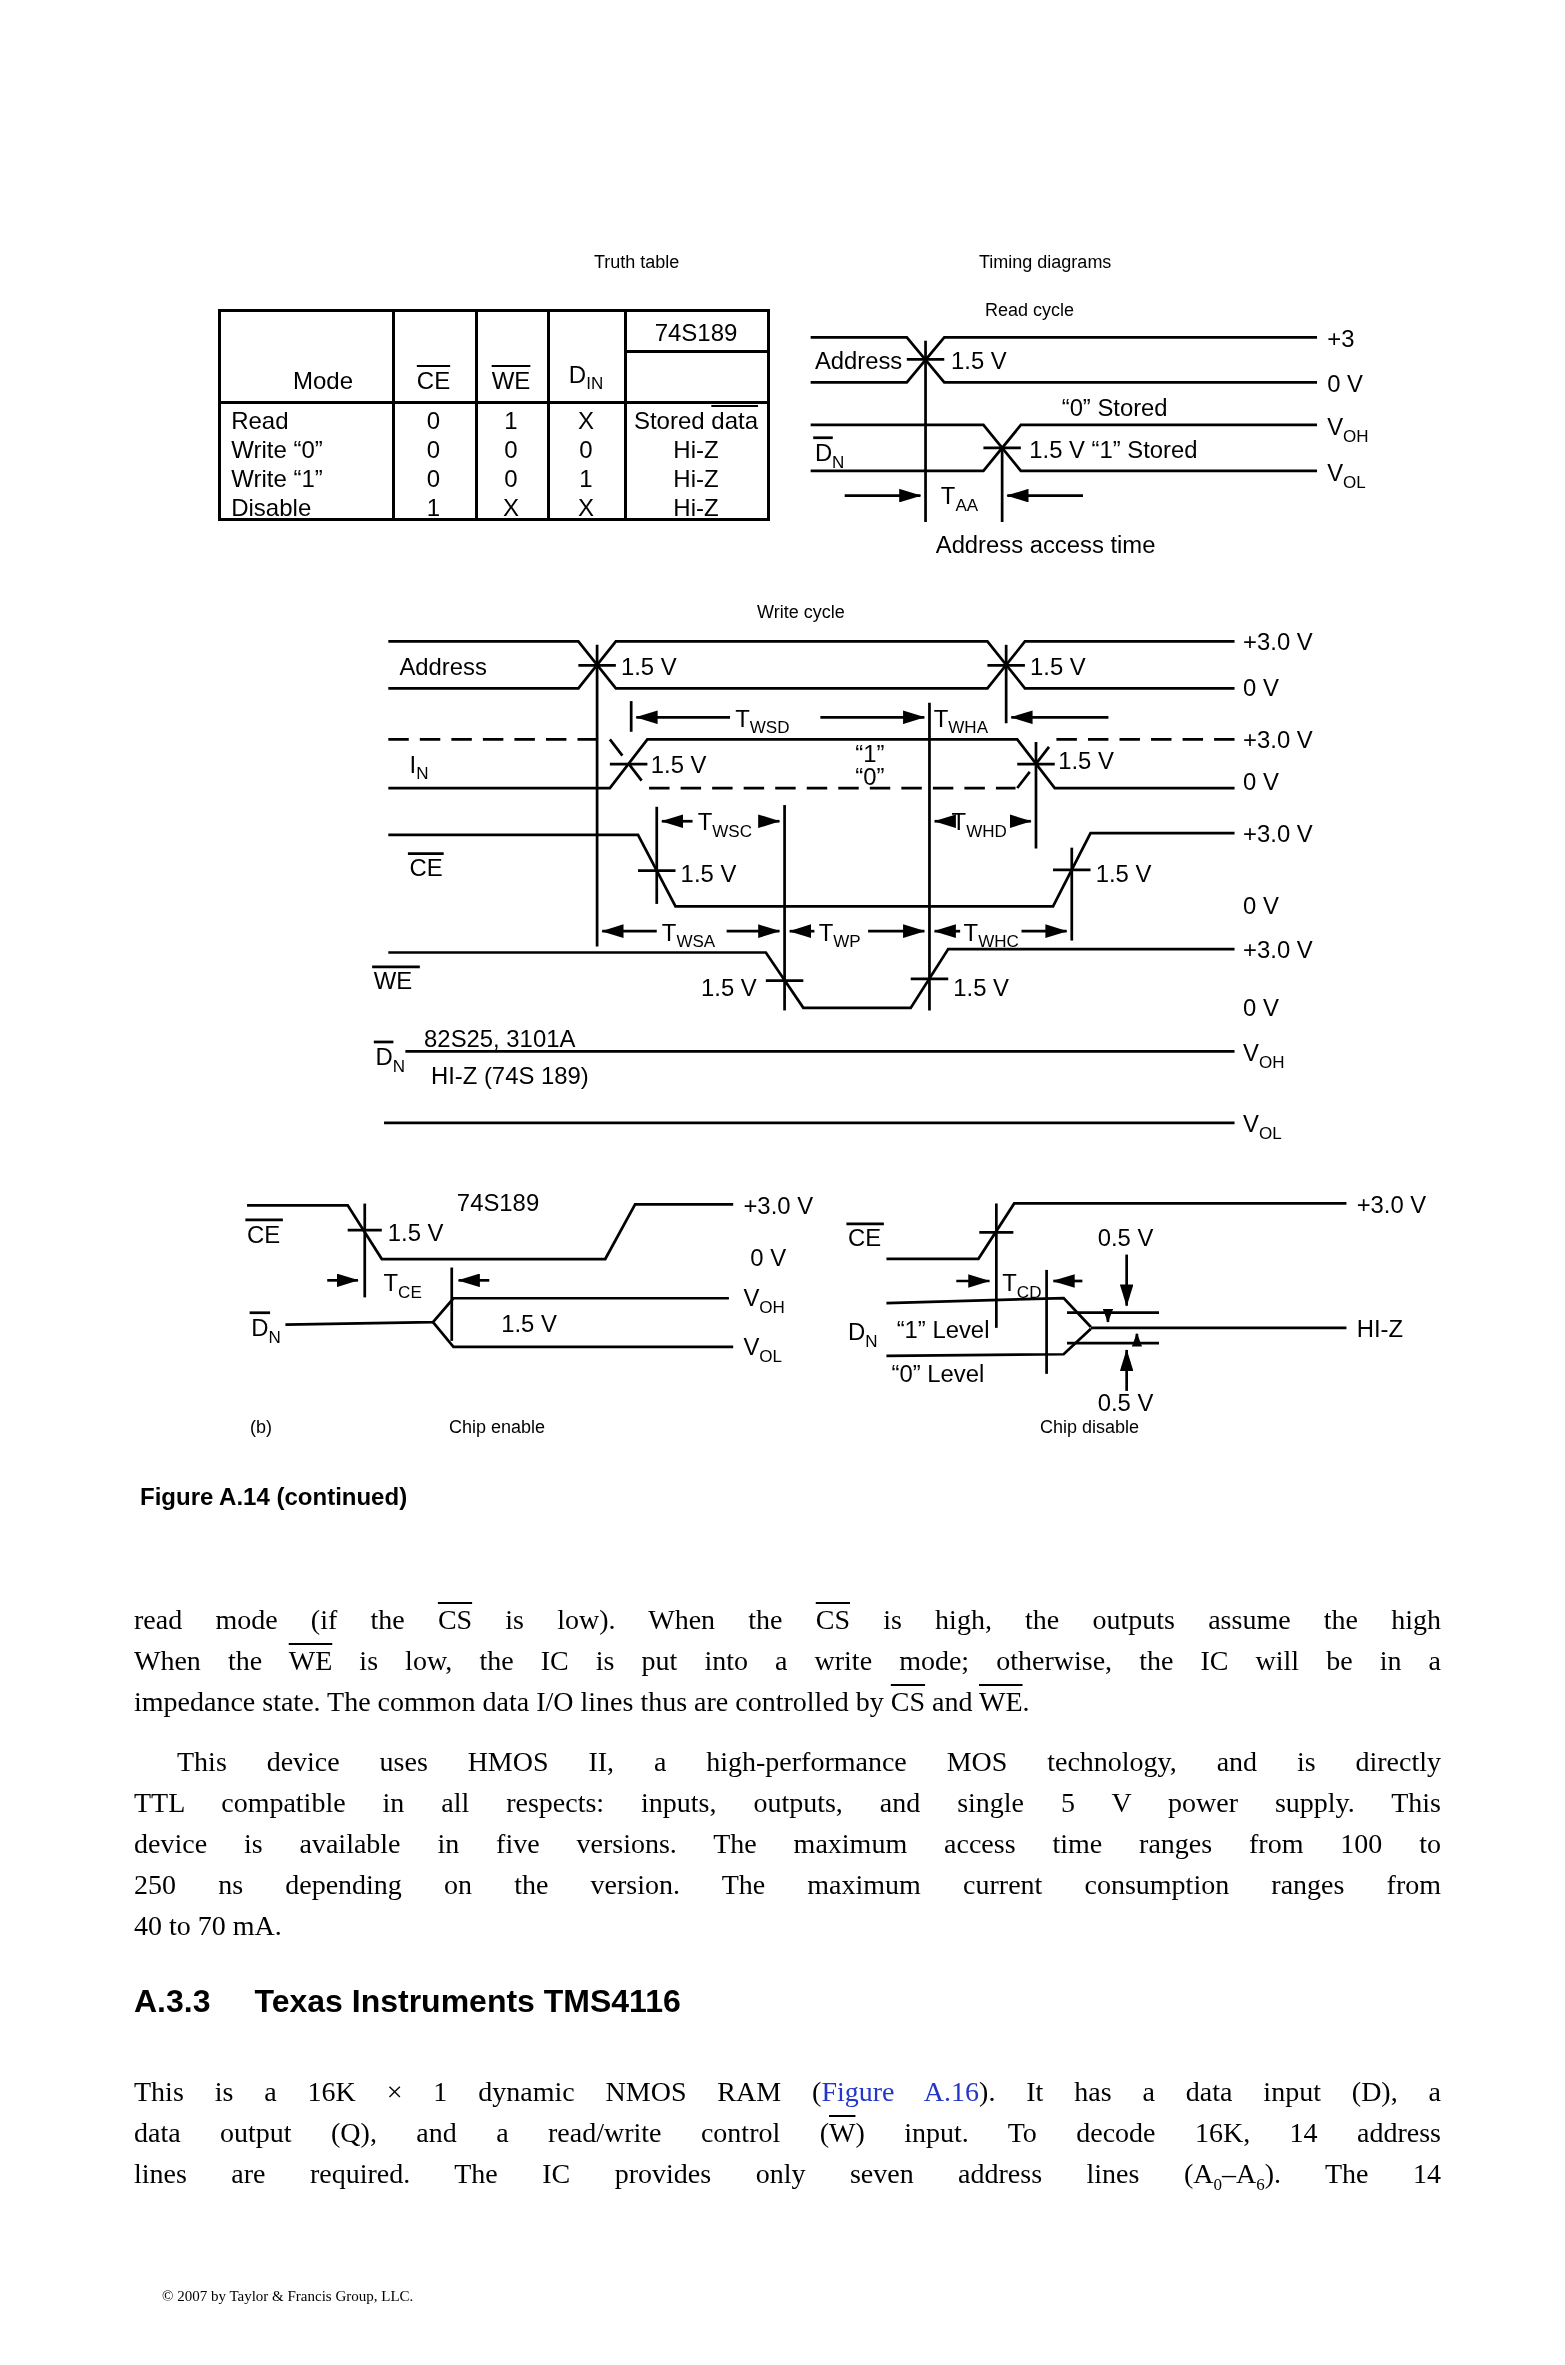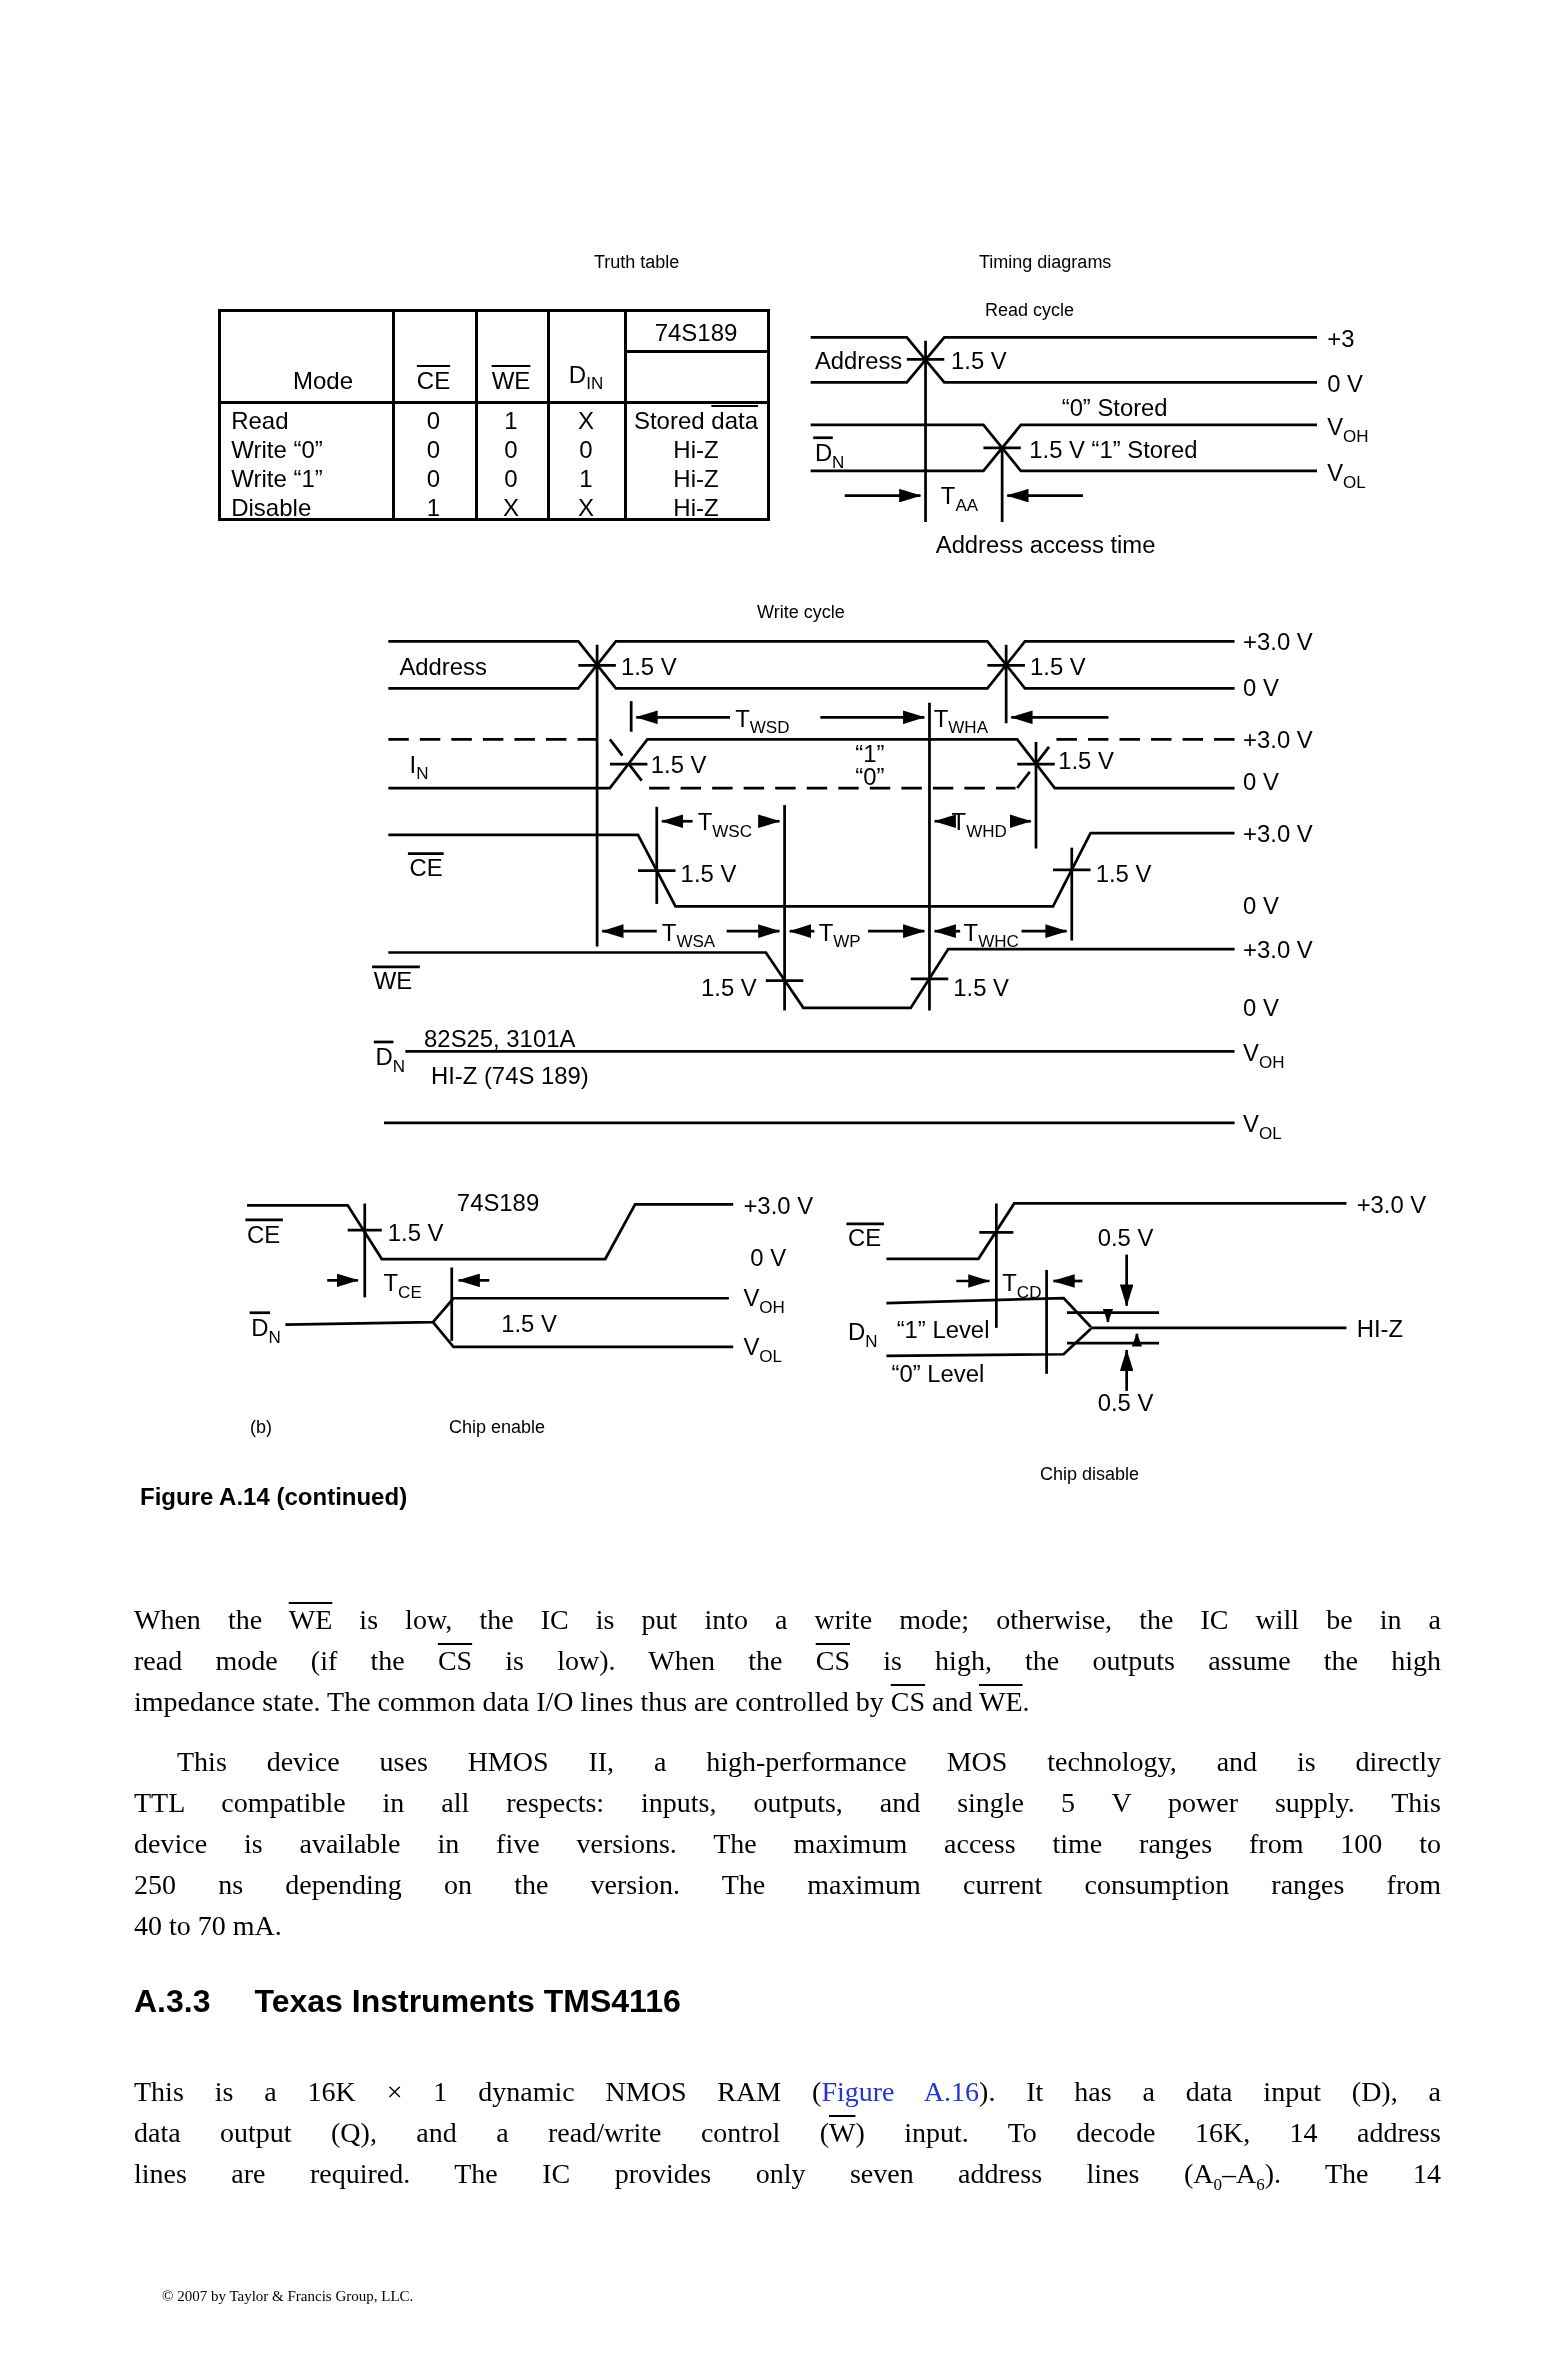--- a/index.html
+++ b/index.html
@@ -263,27 +263,27 @@
 
     <text x="995" y="1572"><tspan>D</tspan><tspan class="ts" dy="8">N</tspan></text>
     <text x="1052" y="1570">“1” Level</text>
     <text x="1046" y="1622">“0” Level</text>
     <text x="1592" y="1569">HI-Z</text>
     <text x="1288" y="1656">0.5 V</text>
   </svg>
 
   <div class="abs dtitle" style="left:250px;top:1417px;">(b)</div>
   <div class="abs dtitle" style="left:449px;top:1417px;">Chip enable</div>
-  <div class="abs dtitle" style="left:1040px;top:1417px;margin-top:47px;">Chip disable</div>
+  <div class="abs dtitle" style="left:1040px;top:1417px;">Chip disable</div>
 
   <div class="abs caption" style="left:140px;top:1483px;">Figure A.14 (continued)</div>
 
   <div class="bodyblock" style="top:1599px;">
+      <div class="tline"><span>read mode (if the </span><span class="ov">CS</span><span> is low). When the </span><span class="ov">CS</span><span> is high, the outputs assume the high</span></div>
       <div class="tline"><span>When the </span><span class="ov">WE</span><span> is low, the IC is put into a write mode; otherwise, the IC will be in a</span></div>
-      <div class="tline"><span>read mode (if the </span><span class="ov">CS</span><span> is low). When the </span><span class="ov">CS</span><span> is high, the outputs assume the high</span></div>
       <div class="tline short"><span>impedance state. The common data I/O lines thus are controlled by </span><span class="ov">CS</span><span> and </span><span class="ov">WE</span><span>.</span></div>
     </div>
   <div class="bodyblock" style="top:1741px;">
       <div class="tline indent"><span>This device uses HMOS II, a high-performance MOS technology, and is directly</span></div>
       <div class="tline"><span>TTL compatible in all respects: inputs, outputs, and single 5 V power supply. This</span></div>
       <div class="tline"><span>device is available in five versions. The maximum access time ranges from 100 to</span></div>
       <div class="tline"><span>250 ns depending on the version. The maximum current consumption ranges from</span></div>
       <div class="tline short"><span>40 to 70 mA.</span></div>
     </div>
 

